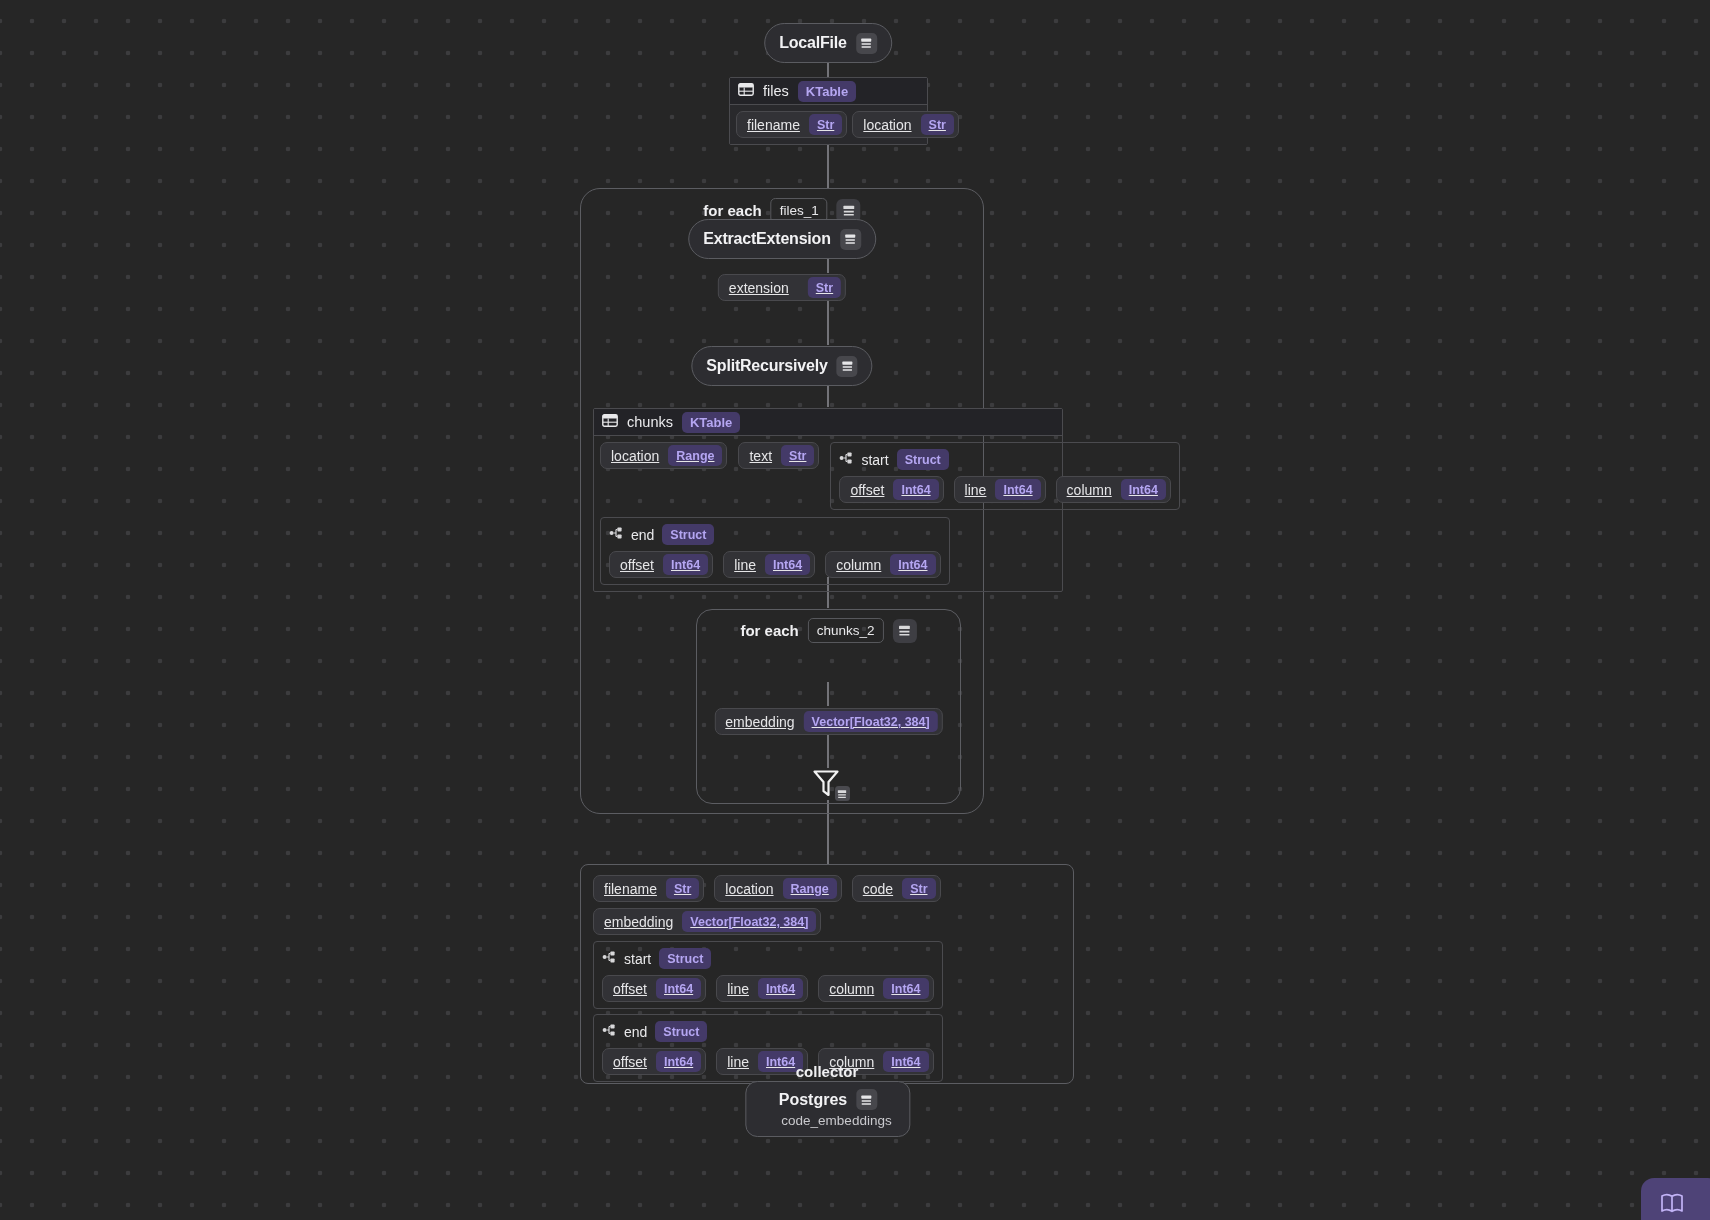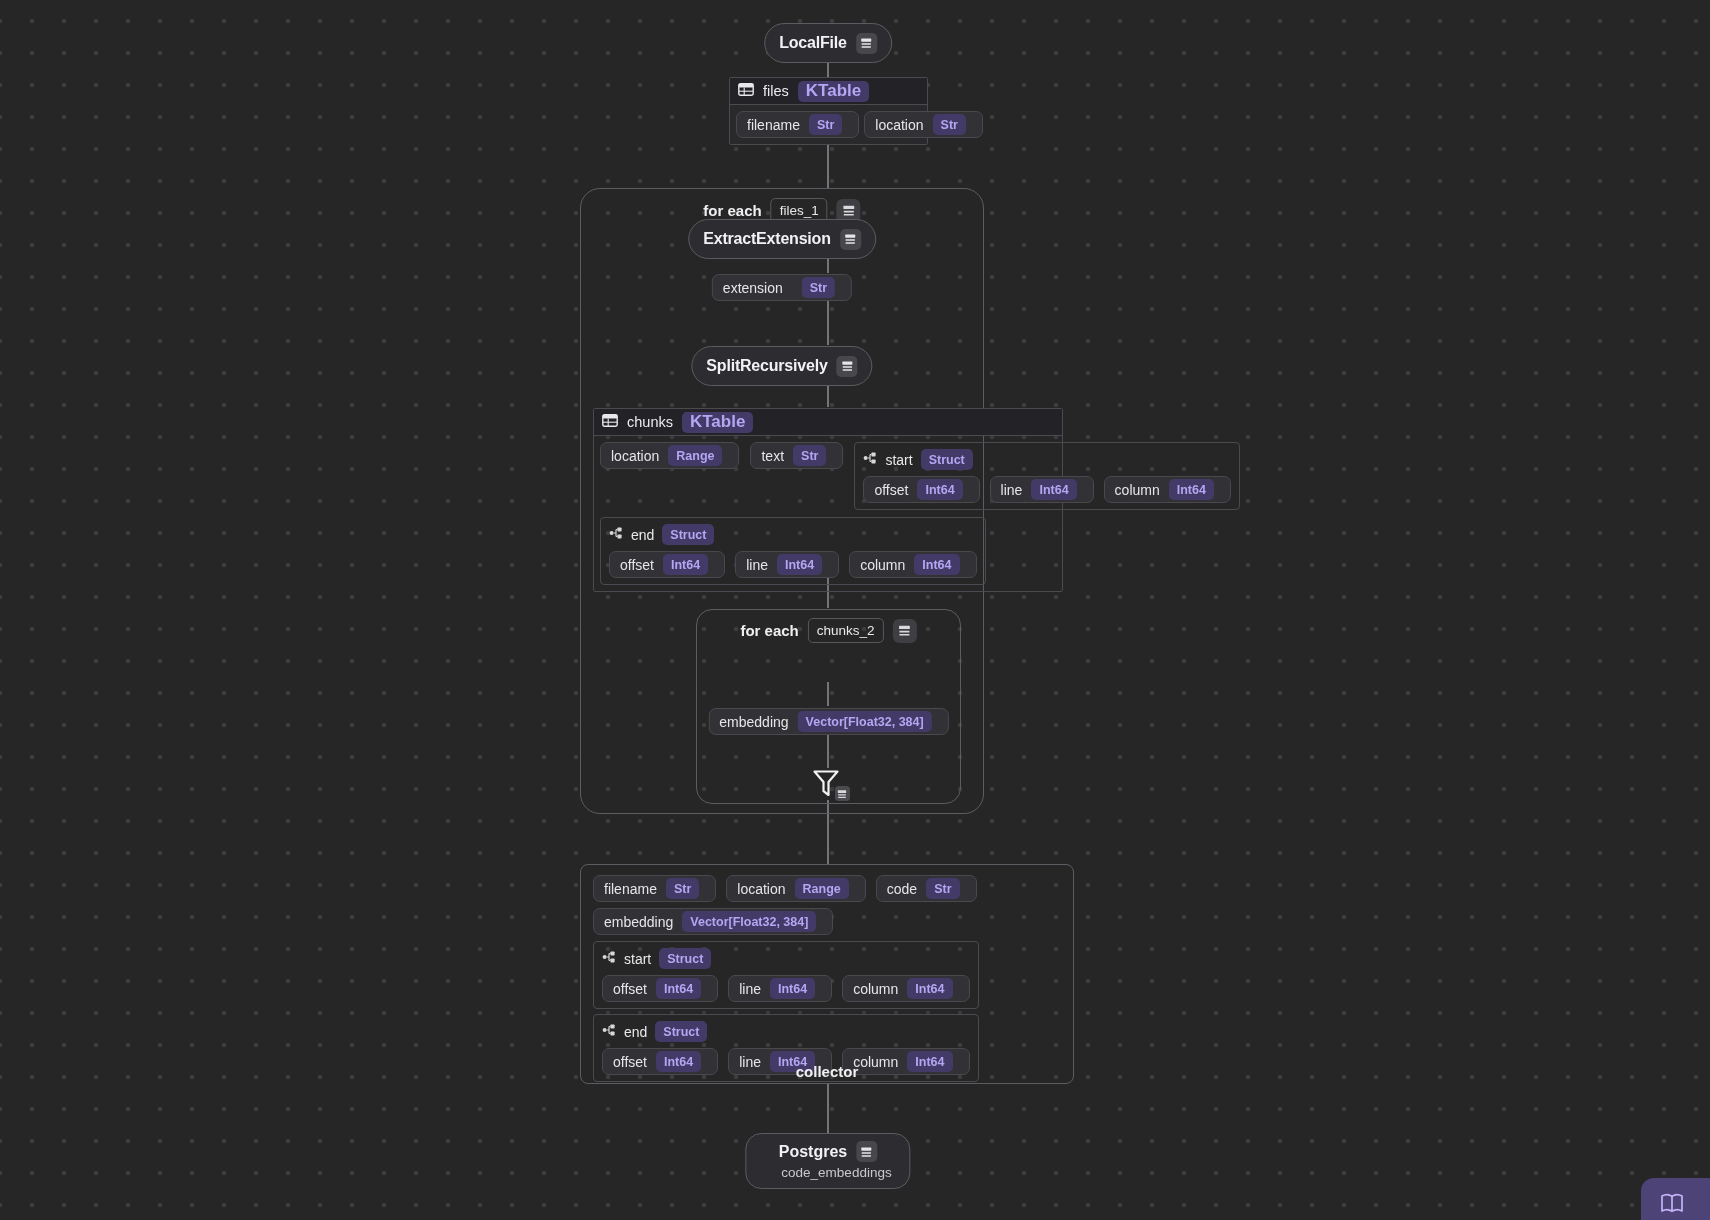--- a/index.html
+++ b/index.html
@@ -26,24 +26,24 @@
   
   .tbl{position:absolute;border:1px solid #4b4b4f;border-radius:2px;box-sizing:border-box;}
   .tbl-head{display:flex;align-items:center;gap:9px;height:27px;box-sizing:border-box;
     padding:0 8px;background:#232327;border-bottom:1px solid #4b4b4f;
     font-size:14.5px;color:#ececee;}
   .tbl-body{padding:6px;}
   .tbl.solid .tbl-body{background:#29292c;}
   
   .chip{display:inline-flex;align-items:center;gap:9px;height:27px;box-sizing:border-box;
     background:#323236;border:1px solid #49494d;border-radius:7px;
-    padding:0 16px 0 10px;font-size:14px;color:#e6e6e8;white-space:nowrap;}
+    padding:0 4px 0 10px;font-size:14px;color:#e6e6e8;white-space:nowrap;text-decoration:underline;}
   .badge{display:inline-flex;align-items:center;height:21px;border-radius:5px;
     background:#443a68;color:#b5a6f2;padding:0 8px;font-size:12.5px;font-weight:bold;}
-  .badge.lg{font-size:17px;}
+  .badge.lg{font-size:13px;}
   
   .sgroup{display:inline-block;border:1px solid #4b4b4f;border-radius:4px;
     padding:5px 8px 6px 8px;box-sizing:border-box;}
   .sgroup-head{display:flex;align-items:center;gap:8px;font-size:14px;color:#e9e9eb;margin:1px 0 6px 0;}
   .srow{display:flex;gap:10px;}
   
   .scope{position:absolute;border:1.5px solid #5c5d62;border-radius:20px;box-sizing:border-box;}
   .scope.inner{border-radius:16px;}
   .scope-head{position:absolute;display:flex;align-items:center;gap:9px;
     font-size:15px;font-weight:bold;color:#f0f0f2;white-space:nowrap;}
@@ -354,21 +354,21 @@
           <span class="chip">
             <span>column</span>
             <span class="badge">Int64</span>
           </span>
         </span>
       </span>
     </div>
     <div class="collector-label">collector</div>
   </div>
 
-  <div class="node-tall canvas-center" style="top:1133px;">
+  <div class="node-tall canvas-center" style="top:1081px;border-radius:12px;">
     <div class="title-row">
       <span>Postgres</span>
       <span class="note-ic">
         <svg width="12" height="12" viewBox="0 0 12 12">
             <rect x="1" y="1.6" width="10" height="3.1" rx="0.6" fill="#e6e6e8"></rect>
             <path d="M1.4 7 H10.6 M1.4 9.9 H10.6" stroke="#e6e6e8" stroke-width="1.5"></path>
           </svg>
       </span>
     </div>
     <div class="subtitle">code_embeddings</div>

